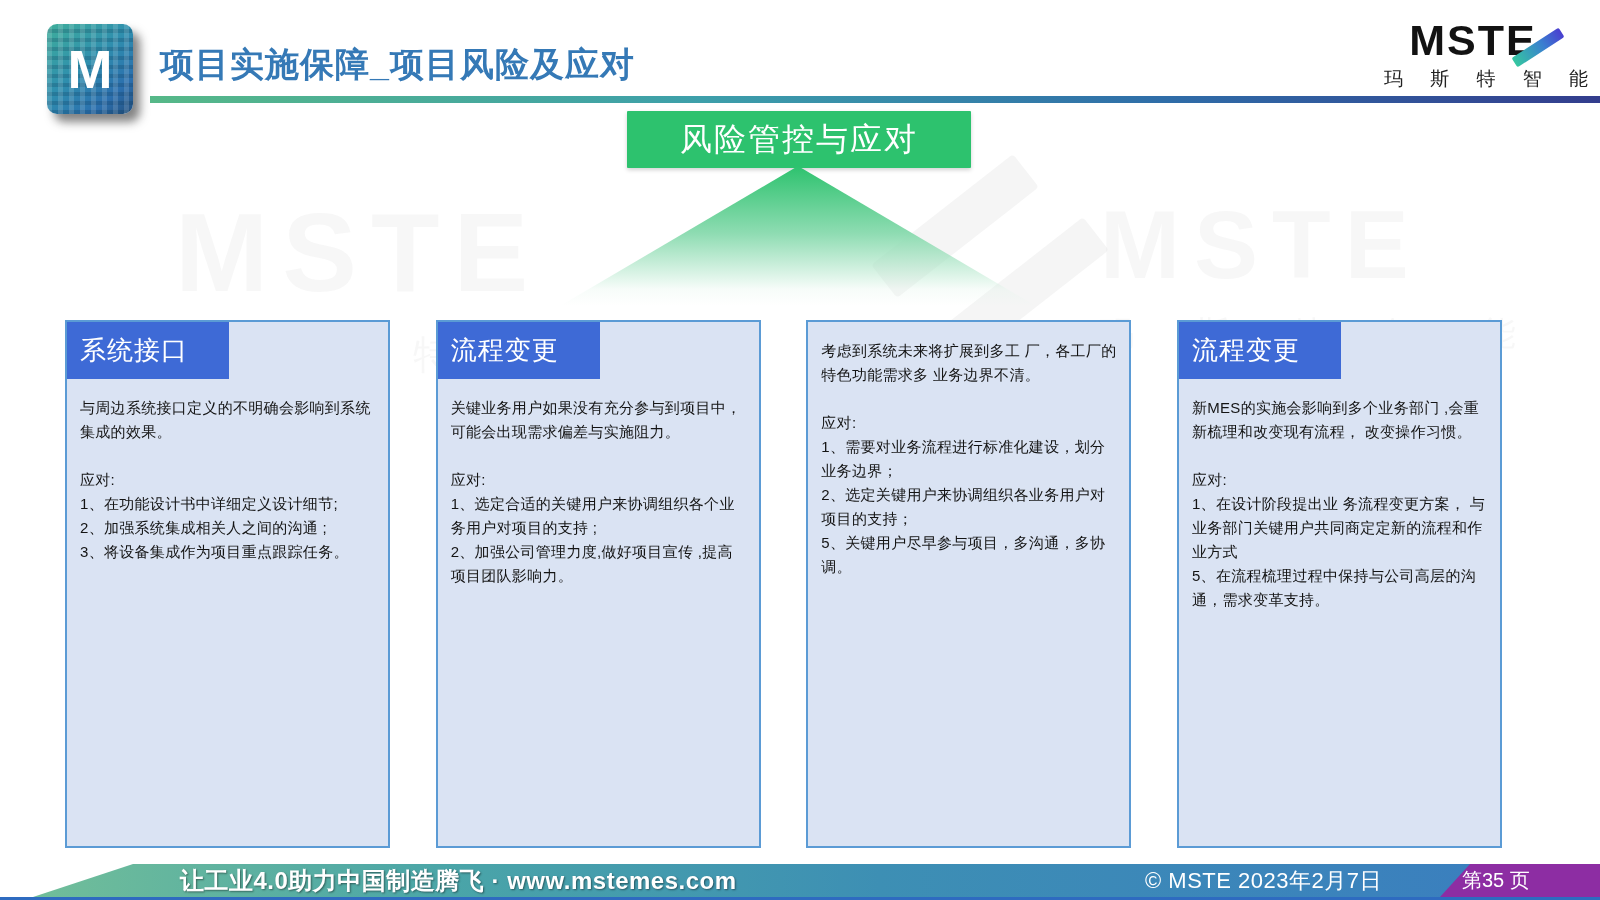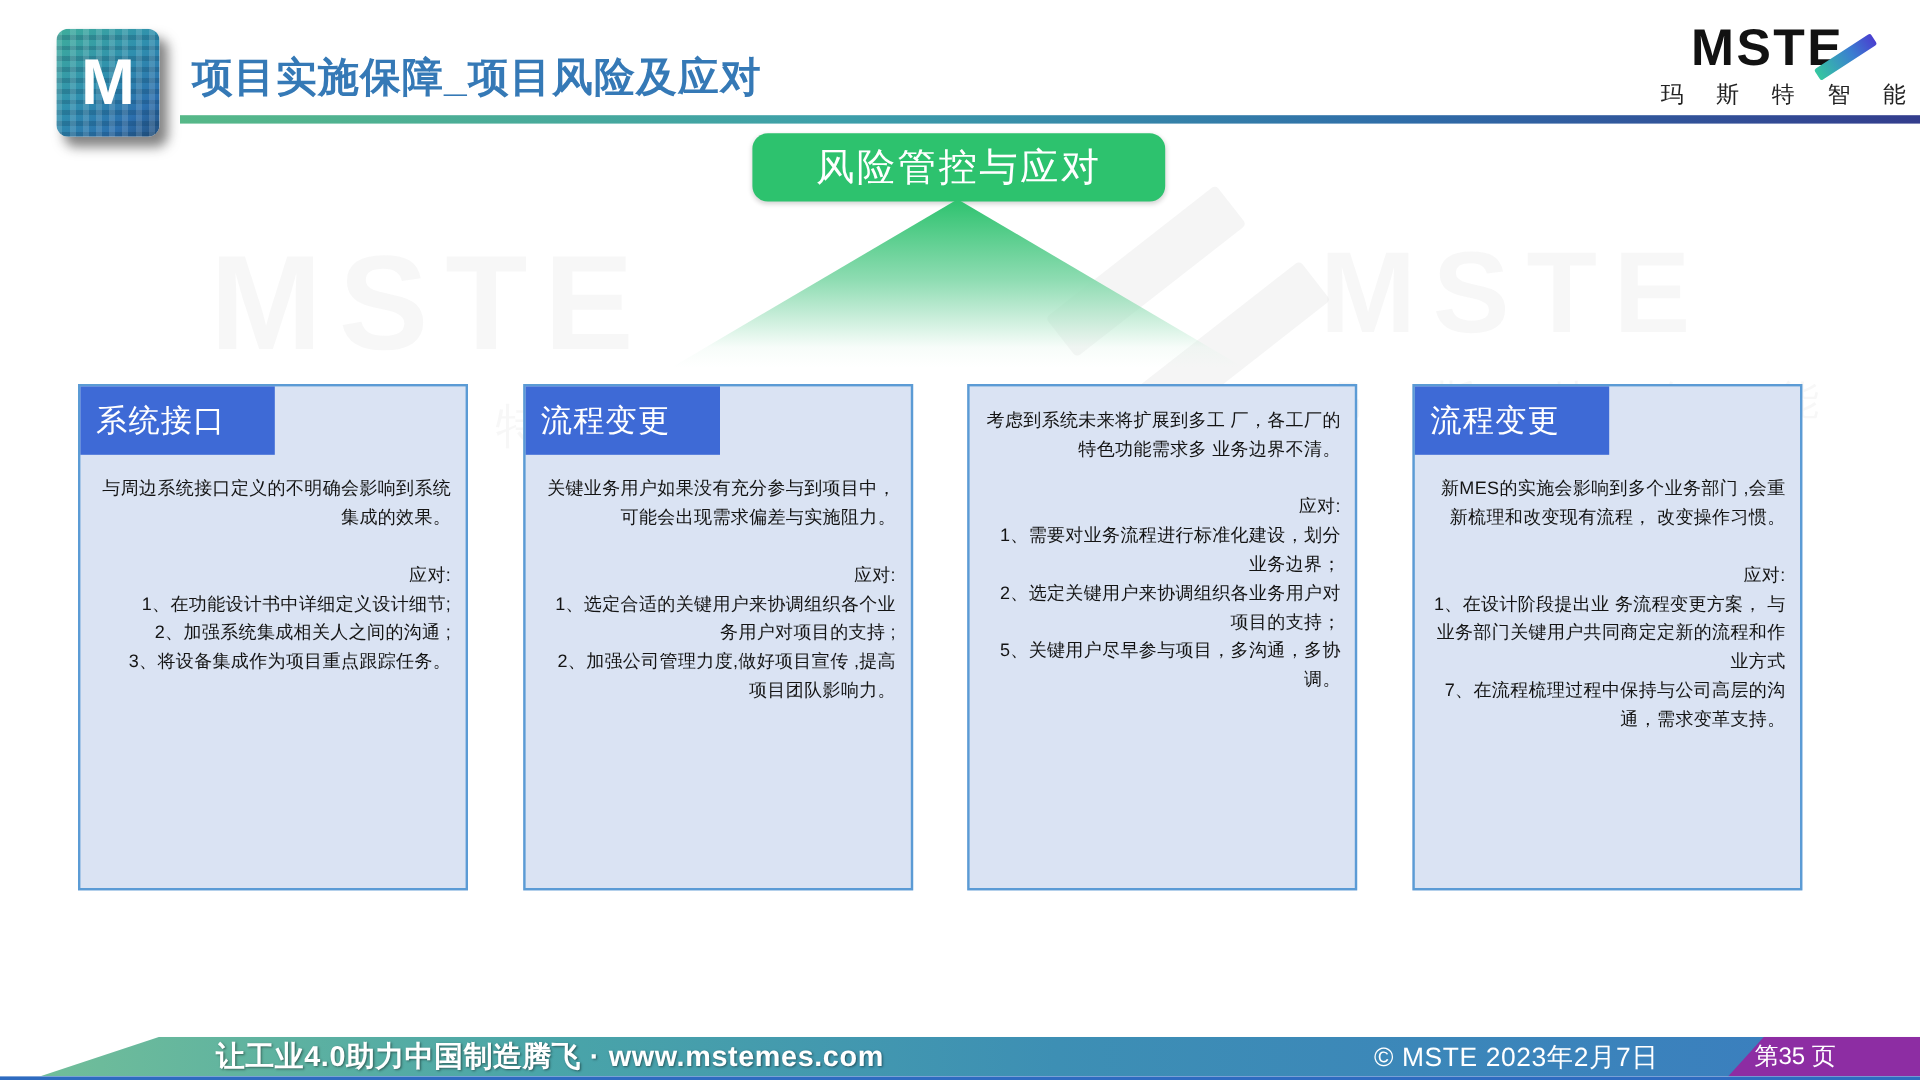--- a/index.html
+++ b/index.html
@@ -59,40 +59,39 @@
   .wm2 .wm-sub{font-size:34px;letter-spacing:26px;}
   .wm-slash{
     position:absolute;background:rgba(60,60,60,0.05);border-radius:4px;
   }
   .wm-slash.a{left:865px;top:205px;width:180px;height:42px;transform:rotate(-38deg);}
   .wm-slash.b{left:935px;top:268px;width:180px;height:42px;transform:rotate(-38deg);}
 
   
   .banner{
     position:absolute;left:627px;top:111px;width:344px;height:57px;
-    background:var(--banner-green);border-radius:13px;
+    background:var(--banner-green);border-radius:1px;
     display:flex;align-items:center;justify-content:center;
     box-shadow:0 2px 4px rgba(0,0,0,0.18);
   }
   .banner span{color:#fff;font-size:32px;letter-spacing:2px;}
   .triangle{
     position:absolute;left:560px;top:166px;width:476px;height:140px;
     clip-path:polygon(50% 0,100% 100%,0 100%);
     background:linear-gradient(180deg,#2dc26e 0%,#8edcb2 48%,rgba(222,244,232,0.25) 88%,rgba(255,255,255,0) 100%);
   }
 
   
   .cards{
     position:absolute;left:65px;top:320px;width:1437px;height:526px;
     display:flex;justify-content:space-between;
   }
   .card{
-    width:325px;height:422px;background:var(--card-bg);
+    width:325px;height:528px;background:var(--card-bg);
     border:2px solid var(--card-border);
-    text-align:right;
   }
   .card-tab{
     width:50.5%;height:57px;background:var(--card-header-blue);
     display:flex;align-items:center;padding-left:13px;
   }
   .card-tab span{color:#fff;font-size:26px;letter-spacing:1px;}
   .card-body{
     padding:17px 12px 0 13px;
     font-size:15px;line-height:1.6;color:#141414;
     white-space:pre-line;letter-spacing:0.3px;
@@ -187,21 +186,21 @@
 5、关键用户尽早参与项目，多沟通，多协调。</div>
     </div>
     <div class="card">
       <div class="card-tab">
         <span>流程变更</span>
       </div>
       <div class="card-body">新MES的实施会影响到多个业务部门 ,会重新梳理和改变现有流程， 改变操作习惯。
 
 应对:
  1、在设计阶段提出业 务流程变更方案， 与业务部门关键用户共同商定定新的流程和作业方式
-7、在流程梳理过程中保持与公司高层的沟通，需求变革支持。</div>
+5、在流程梳理过程中保持与公司高层的沟通，需求变革支持。</div>
     </div>
   </div>
 
   <div class="footer-bar"></div>
   <div class="footer-purple">
     <span>第35 页</span>
   </div>
   <div class="footer-strip"></div>
   <div class="footer-slogan">让工业4.0助力中国制造腾飞 · www.mstemes.com</div>
   <div class="footer-copyright">© MSTE 2023年2月7日</div>

